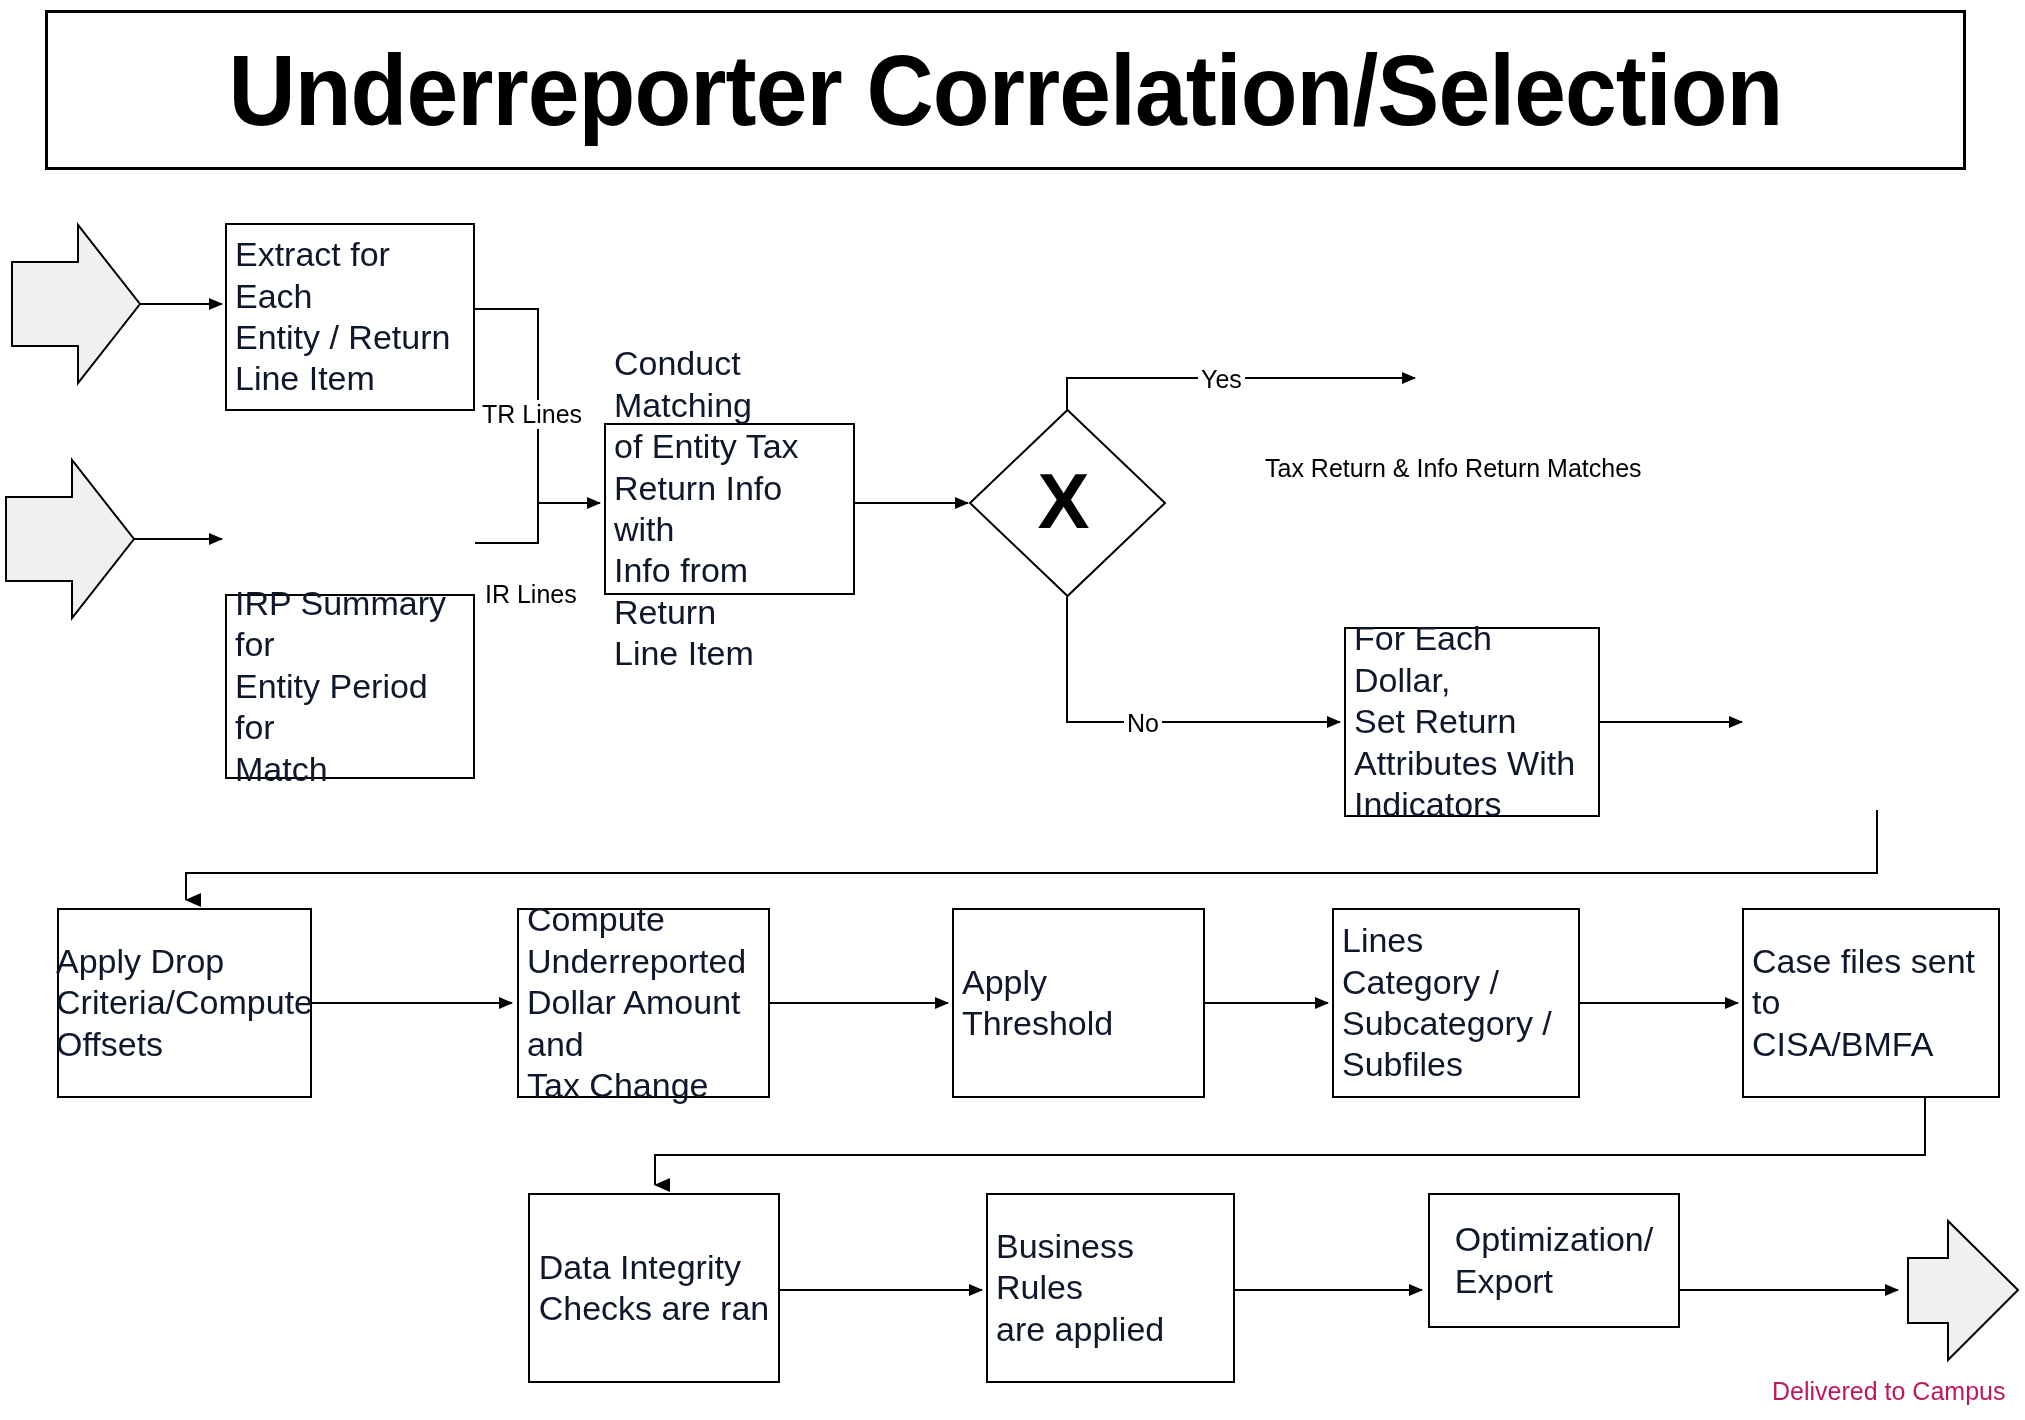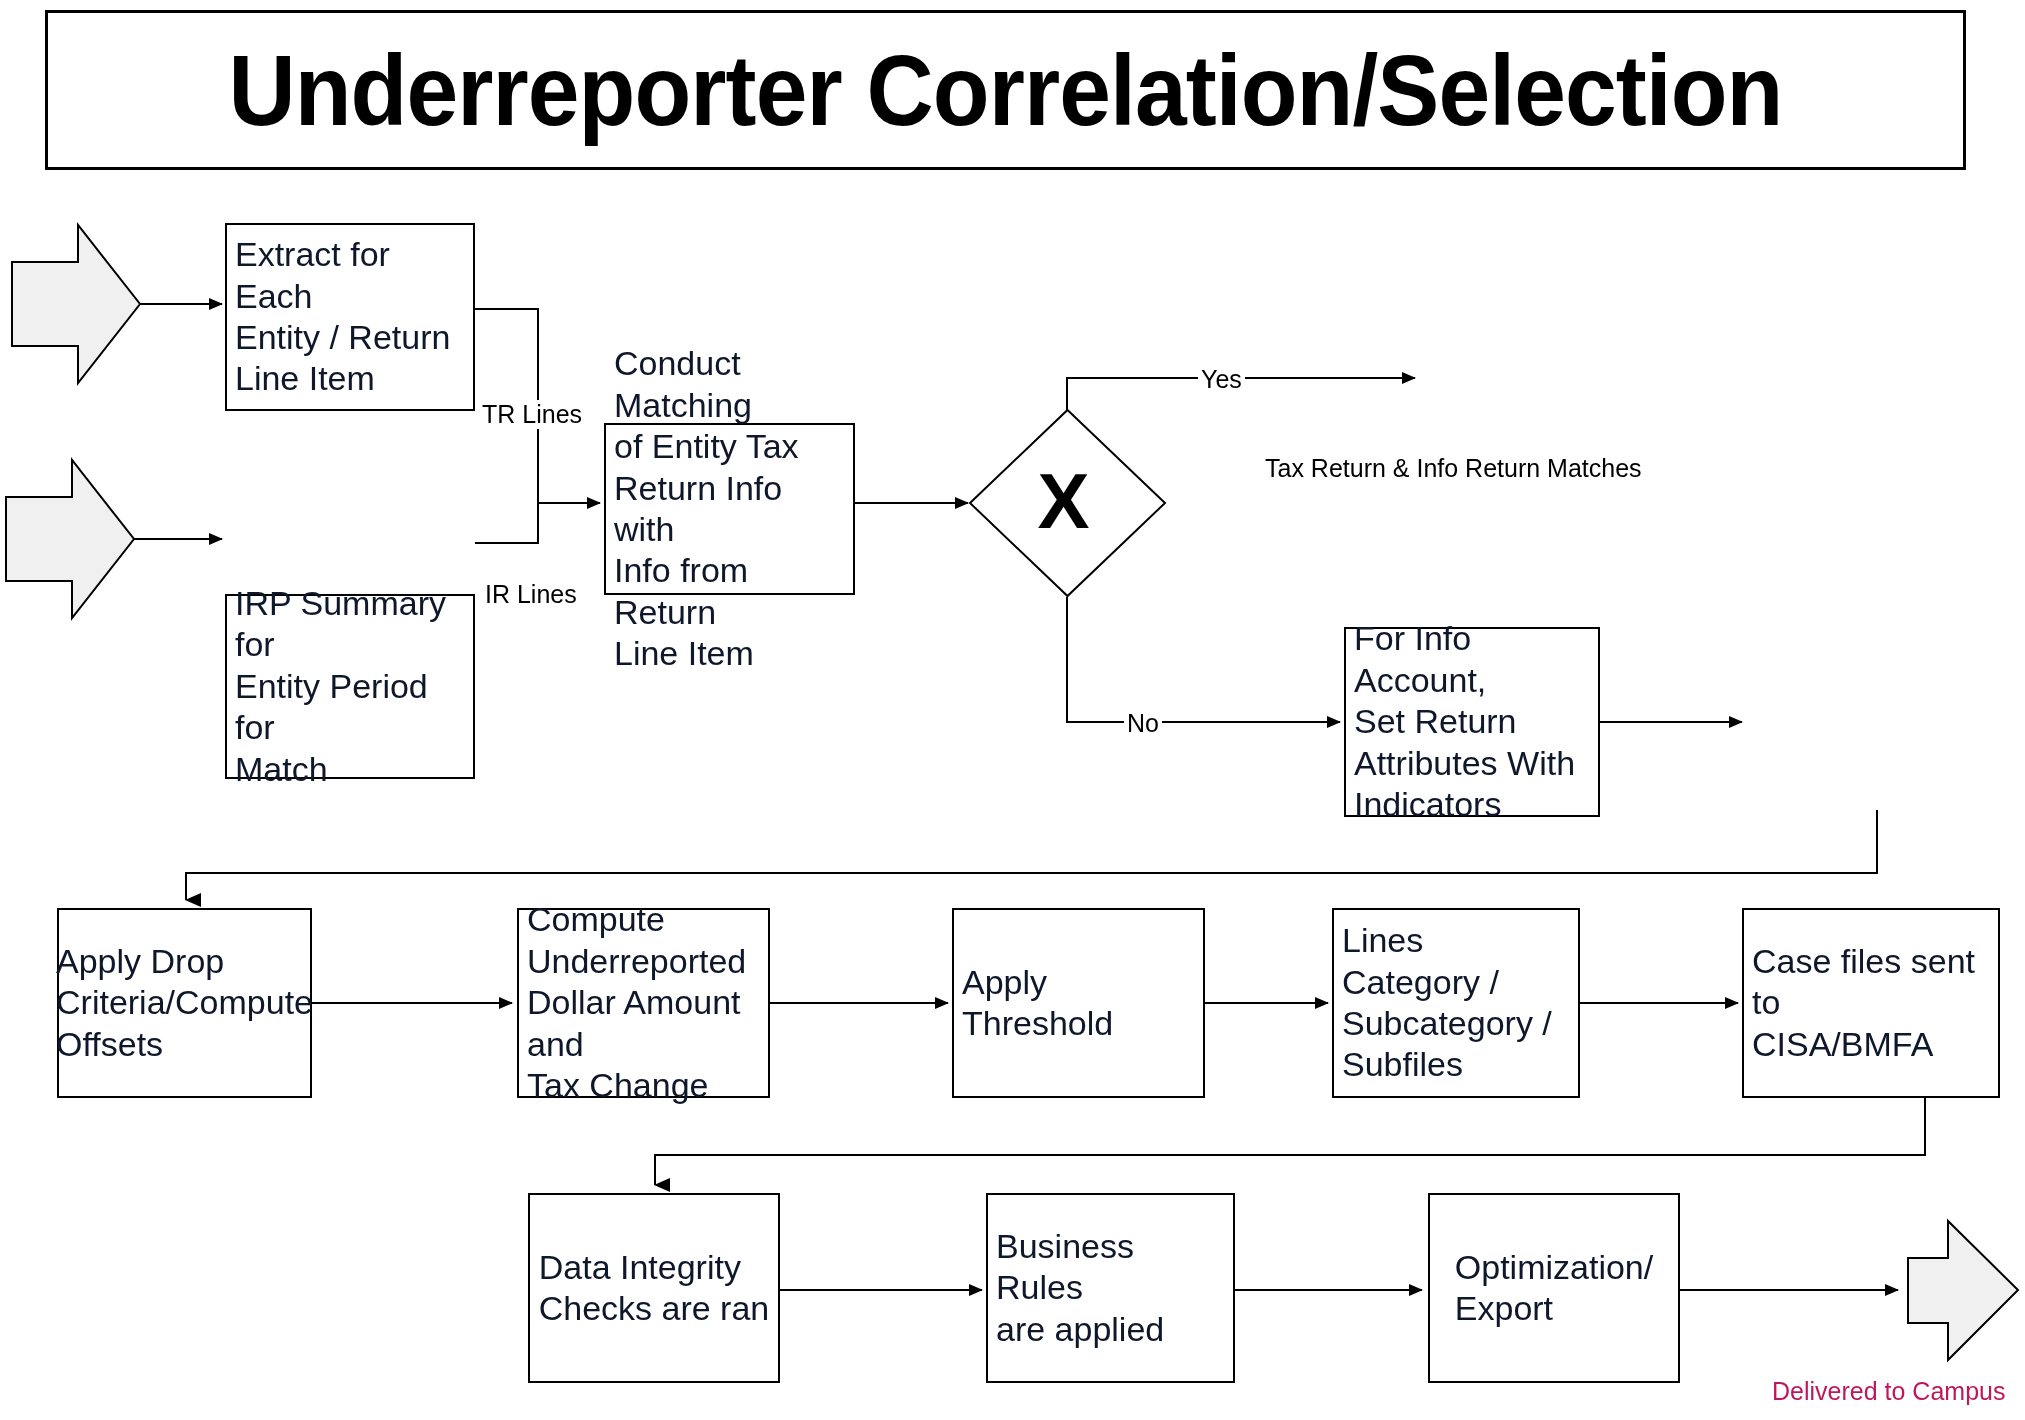--- a/index.html
+++ b/index.html
@@ -218,21 +218,21 @@
   <div class="diamond-wrap" style="left:968px; top:408px; width:199px; height:190px;">
     <svg class="diamond-shape" viewBox="0 0 199 190" xmlns="http://www.w3.org/2000/svg">
       <polygon points="99.5,2 197,95 99.5,188 2,95" fill="#ffffff" stroke="#000000" stroke-width="2"></polygon>
     </svg>
     <div class="diamond-label">X</div>
   </div>
 
 
   <div class="node" style="left:1344px; top:627px; width:256px; height:190px;">
     <div>
-      <span>For Info Account,</span>
+      <span>For Each Dollar,</span>
       <span>Set Return</span>
       <span>Attributes With</span>
       <span>Indicators</span>
     </div>
   </div>
 
 
   <div class="node" style="left:57px; top:908px; width:255px; height:190px;">
     <div>
       <span>Apply Drop</span>
@@ -278,21 +278,21 @@
     </div>
   </div>
 
   <div class="node" style="left:986px; top:1193px; width:249px; height:190px;">
     <div>
       <span>Business Rules</span>
       <span>are applied</span>
     </div>
   </div>
 
-  <div class="node" style="left:1428px; top:1193px; width:252px; height:190px;">
+  <div class="node" style="left:1428px; top:1193px; width:252px; height:135px;">
     <div>
       <span>Optimization/</span>
       <span>Export</span>
     </div>
   </div>
 
   <div class="edge-label" style="left:479px; top:400px;">TR Lines</div>
   <div class="edge-label" style="left:482px; top:580px;">IR Lines</div>
   <div class="edge-label" style="left:1198px; top:365px;">Yes</div>
   <div class="edge-label" style="left:1124px; top:709px;">No</div>

